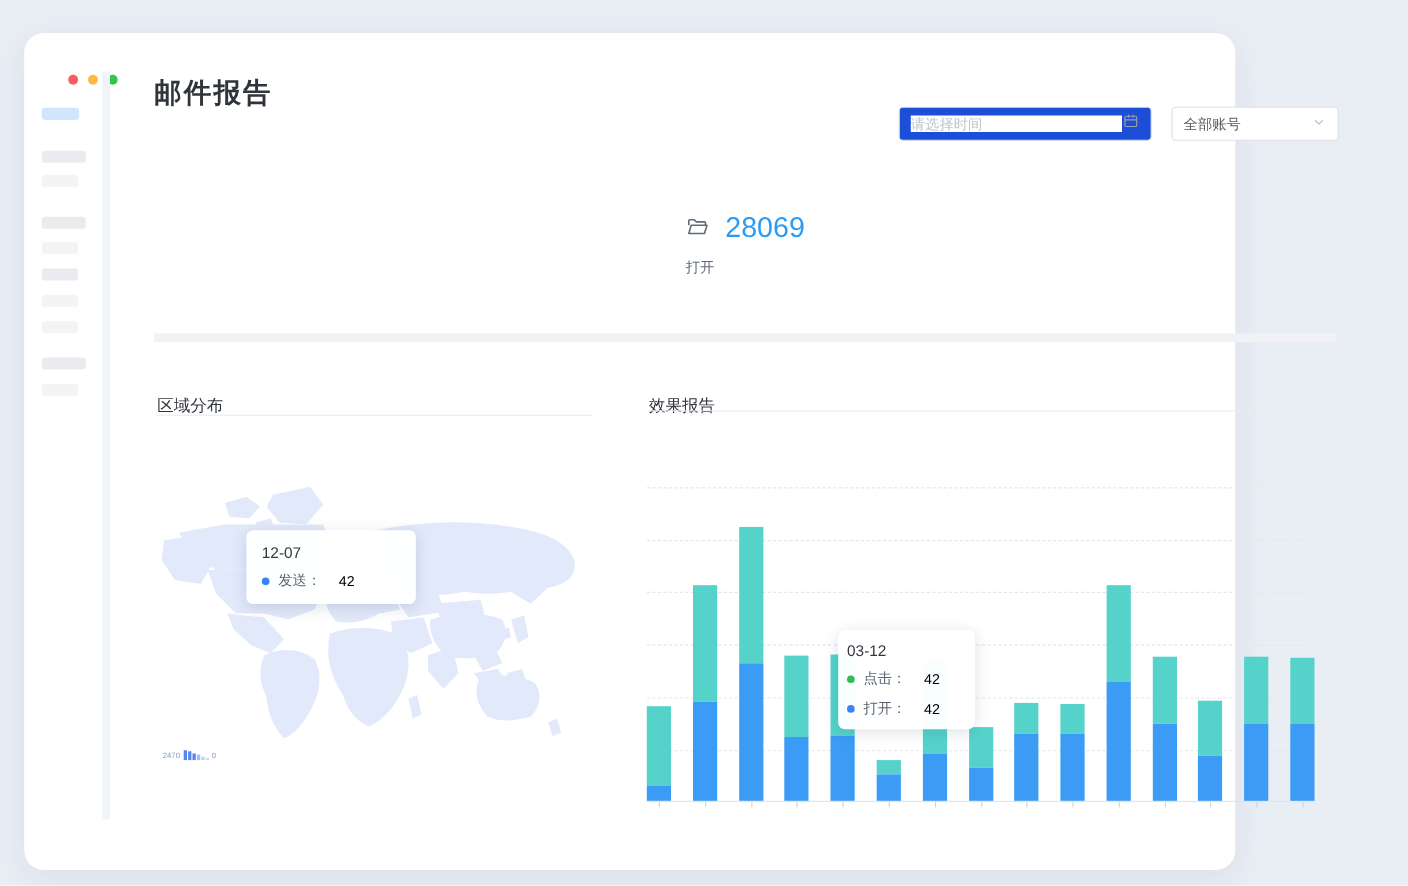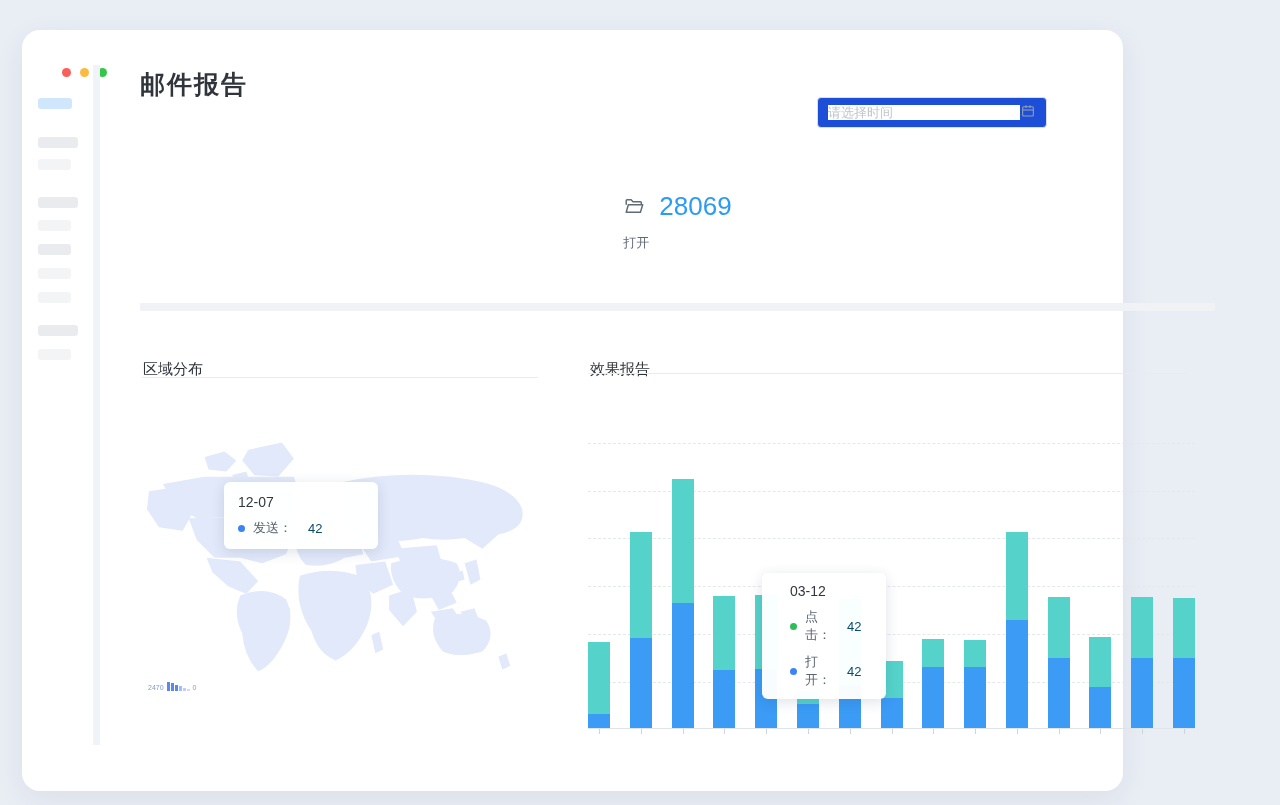--- a/index.html
+++ b/index.html
@@ -59,24 +59,24 @@
                 font-size:7px; color:#7f9bcc; }
   .legend-bars { display:flex; align-items:flex-end; gap:1px; }
   .legend-bars i { display:block; width:3px; background:#5b87f0; }
 
   
   .tooltip { position:absolute; background:rgba(255,255,255,.97); border-radius:6px;
              box-shadow:0 3px 14px rgba(30,50,90,.14); padding:12px 14px; z-index:5; }
   .tip-title { font-size:14px; color:#33373d; }
   .tip-row { display:flex; align-items:center; margin-top:9px; font-size:13px; color:#5a6470; }
   .tip-dot { width:7px; height:7px; border-radius:50%; margin-right:8px; flex:none; }
-  .tip-value { margin-left:16px; color:#0c4a6e; }
+  .tip-value { margin-left:16px; color:#000000; }
 
   .map-tooltip   { left:202px; top:452px; width:154px; }
-  .chart-tooltip { left:740px; top:543px; width:124px; padding:10px 28px; }
+  .chart-tooltip { left:740px; top:543px; width:124px; padding:10px 8px; }
 
   
   .plot { position:absolute; left:566px; top:365px; width:607px; height:334px;
           border-bottom:1px solid #e0e3e8; }
   .gridline { position:absolute; left:0; width:100%; height:0;
               border-top:1px dashed #e4e7ec; }
   .bar-stack { position:absolute; bottom:0; width:22px; display:flex; flex-direction:column;
                justify-content:flex-end; }
   .tick { position:absolute; top:334px; width:1px; height:5px; background:#cfd3da; }
 </style>
@@ -111,20 +111,28 @@
     <input type="text" readonly="" placeholder="请选择时间" style="">
     <span>
       <svg width="16" height="16" viewBox="0 0 24 24" fill="none" stroke="#9aa0a8" stroke-width="1.6">
         <rect x="4" y="5.5" width="16" height="14" rx="1.5"></rect>
         <path d="M4 10.5 H20"></path>
           <path d="M9 3.5 V7.5 M15 3.5 V7.5"></path>
       </svg>
     </span>
   </div>
 
+  <div class="select-box">
+    <span>全部账号</span>
+    <span>
+      <svg width="14" height="14" viewBox="0 0 24 24" fill="none" stroke="#c0c4cc" stroke-width="2">
+        <path d="M6 9 L12 15 L18 9"></path>
+      </svg>
+    </span>
+  </div>
 
   <div class="stats">
 
 
     <div class="stat-cell">
       <div class="stat-group">
         <div class="stat-top">
           <span class="stat-icon">
             <svg viewBox="0 0 24 24" fill="none" stroke="#5f6b76" stroke-width="1.6" stroke-linejoin="round" stroke-linecap="round">
               <path d="M3.5 10 V6.2 a1 1 0 0 1 1-1 h4.4 l2 2.1 h8.1 a1 1 0 0 1 1 1 V10"></path>

